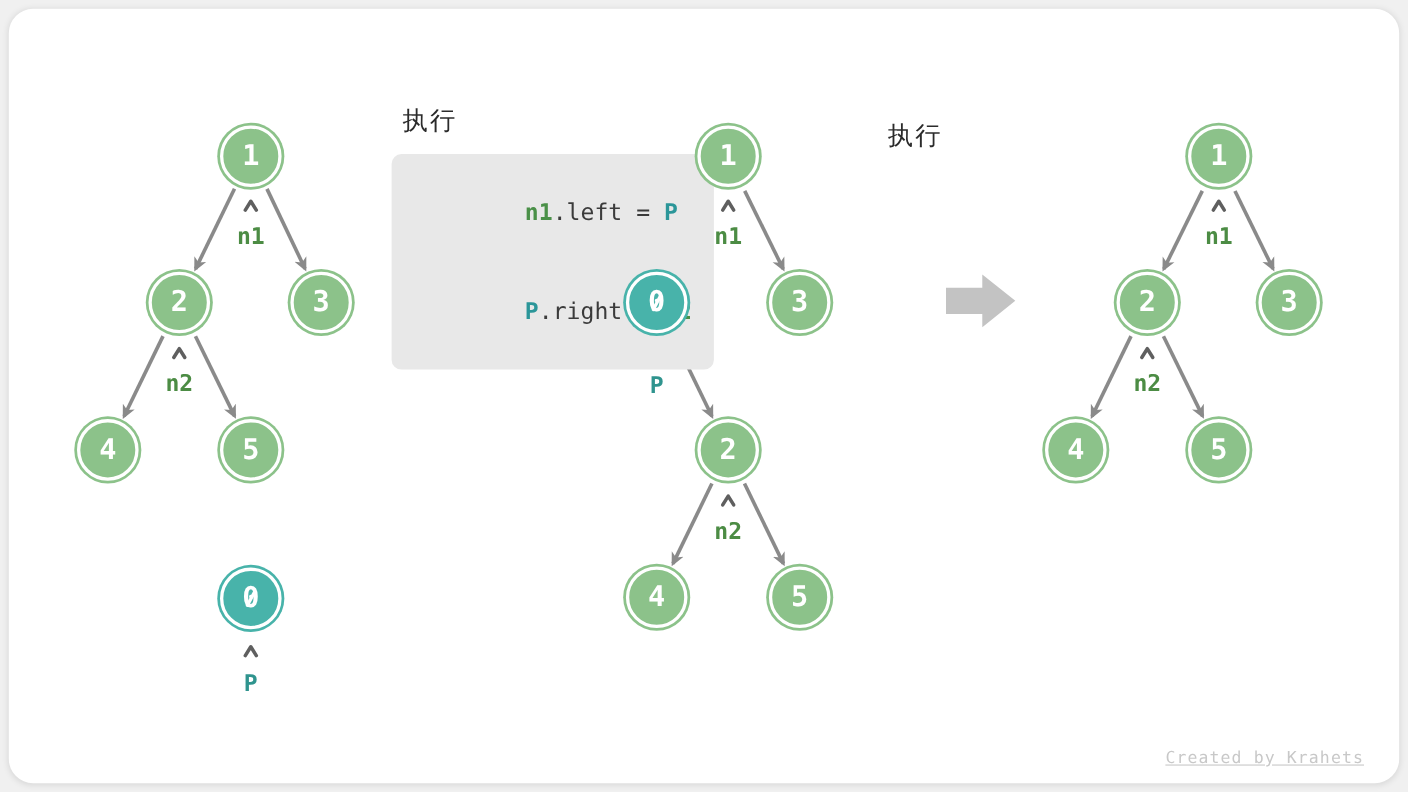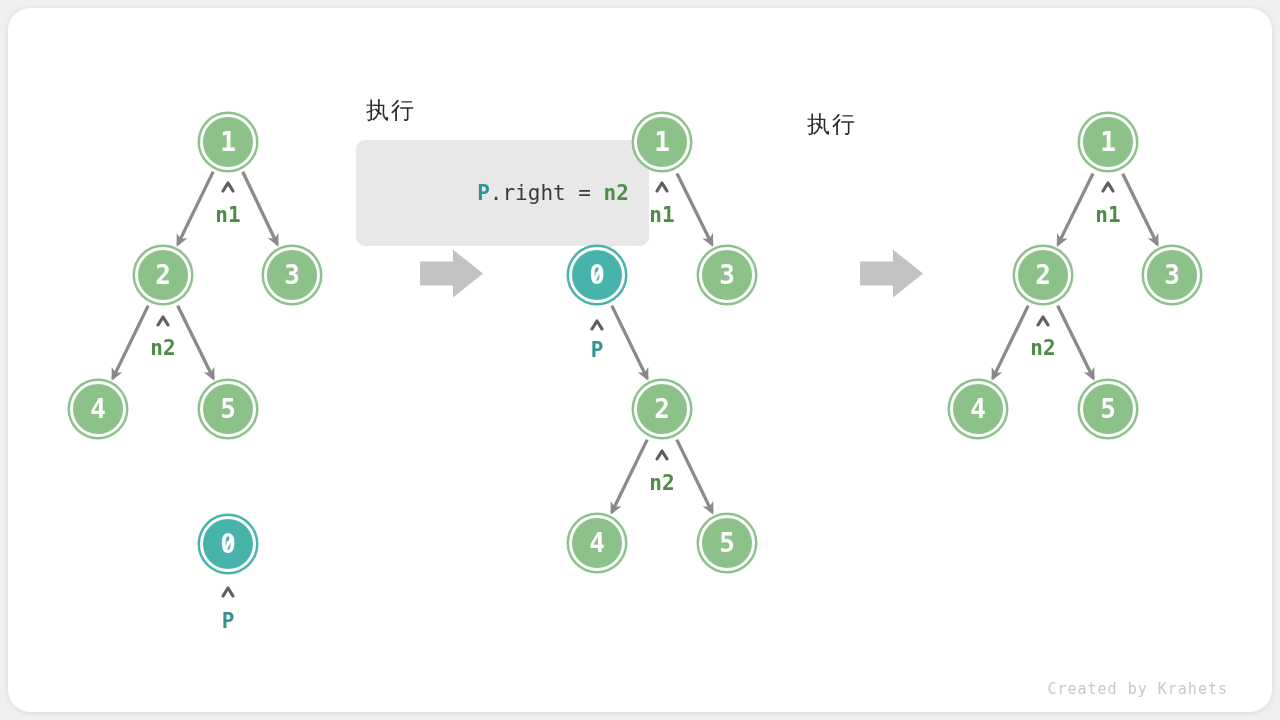--- a/index.html
+++ b/index.html
@@ -49,23 +49,23 @@
     background:var(--code_bg,#E8E8E8);border-radius:9px;
     padding:8px 20px;width:fit-content;
     font:500 21px "DejaVu Sans Mono",monospace;
   }
   .code-line{line-height:30px;white-space:pre;}
   .tk{white-space:pre;}
   .tk[data-color="green"]{color:var(--code_green,#4A9048);font-weight:700;}
   .tk[data-color="teal"]{color:var(--code_teal,#2B9699);font-weight:700;}
   .tk[data-color="plain"]{color:var(--code_plain,#3B3B3B);}
   .watermark{
-    position:absolute;right:52px;bottom:22px;
+    position:absolute;right:40px;bottom:22px;
     font:15px "DejaVu Sans Mono",monospace;
-    color:var(--watermark,#C8C8C8);letter-spacing:1px;
+    color:var(--watermark,#C8C8C8);letter-spacing:1px;text-decoration:underline;
   }
 </style>
 </head>
 <body>
 
 <div class="card"></div>
 
 <div class="stage">
 
   <svg class="overlay" width="1280" height="720" viewBox="0 0 1280 720">
@@ -101,20 +101,23 @@
     <path class="caret" d="M1038,325 L1043,317 L1048,325"></path>
 
     <polygon class="bigarrow" points="420,261.5 453,261.5 453,249.5 483,273.5 453,297.5 453,285.5 420,285.5"></polygon>
     <polygon class="bigarrow" points="860,261.5 893,261.5 893,249.5 923,273.5 893,297.5 893,285.5 860,285.5"></polygon>
   </svg>
 
   <div class="exec" style="left:356px;top:97px">
     <div class="exec-title">执行</div>
     <div class="code-box">
       <div class="code-line">
+        <span class="tk" data-color="green">n1</span><span class="tk" data-color="plain">.left = </span><span class="tk" data-color="teal">P</span>
+      </div>
+      <div class="code-line">
         <span class="tk" data-color="teal">P</span><span class="tk" data-color="plain">.right = </span><span class="tk" data-color="green">n2</span>
       </div>
     </div>
   </div>
 
   <div class="exec" style="left:797px;top:111px">
     <div class="exec-title">执行</div>
   </div>
 
   <div class="node" style="left:228px;top:142px" data-variant="green">1</div>

